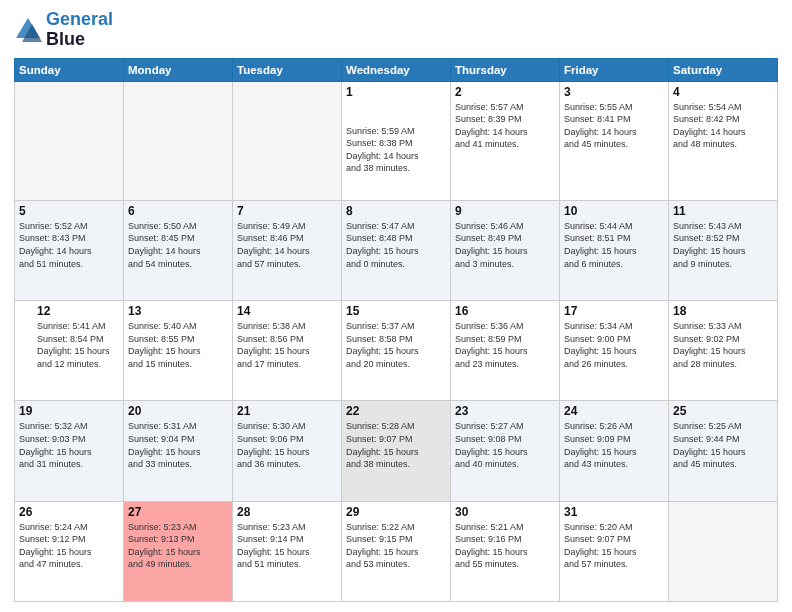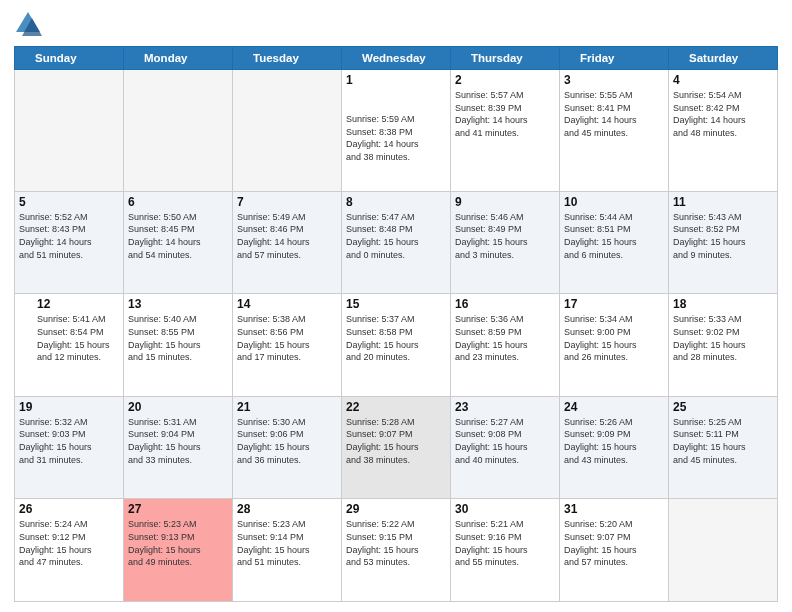--- a/index.html
+++ b/index.html
@@ -58,21 +58,21 @@
       border: 1px solid #ccc;
       border-collapse: collapse;
       width: 100%;
       table-layout: fixed;
     }
     .calendar th {
       background-color: #2979b8;
       color: white;
       font-size: 11.5px;
       font-weight: bold;
-      padding: 5px 20px;
+      padding: 5px 4px;
       text-align: left;
       border: 1px solid #1a6faf;
     }
     .calendar td {
       vertical-align: top;
       padding: 3px 4px;
       border: 1px solid #ccc;
       font-size: 9.5px;
       color: #333;
       background: #fff;
@@ -104,20 +104,24 @@
 <body>
 
 <div class="page">
   <div class="header">
     <div class="logo">
       <div class="logo-icon">
         <svg width="28" height="28" viewBox="0 0 28 28">
           <polygon points="14,2 26,22 2,22" fill="#2979b8" opacity="0.85"></polygon>
           <polygon points="18,8 28,26 8,26" fill="#1a4f80" opacity="0.7"></polygon>
         </svg>
+      </div>
+      <div class="logo-text">
+        <div style="color:#2979b8;">General</div>
+        <div style="color:#1a1a2e;">Blue</div>
       </div>
     </div>
     <div class="title-block">
       <div class="month-title"></div>
       <div class="subtitle"></div>
     </div>
   </div>
 
   <table class="calendar">
     <thead>
@@ -306,21 +310,21 @@
           <td style="background: rgb(240, 244, 248);">
             <span class="day-num">24</span>
             <div class="day-info" style="white-space: pre-line;">Sunrise: 5:26 AM
 Sunset: 9:09 PM
 Daylight: 15 hours
 and 43 minutes.</div>
           </td>
           <td style="background: rgb(240, 244, 248); margin-top: 32px;">
             <span class="day-num">25</span>
             <div class="day-info" style="white-space: pre-line;">Sunrise: 5:25 AM
-Sunset: 5:11 PM
+Sunset: 9:44 PM
 Daylight: 15 hours
 and 45 minutes.</div>
           </td>
         </tr>
         <tr>
           <td style="background: rgb(255, 255, 255);">
             <span class="day-num">26</span>
             <div class="day-info" style="white-space: pre-line;">Sunrise: 5:24 AM
 Sunset: 9:12 PM
 Daylight: 15 hours

